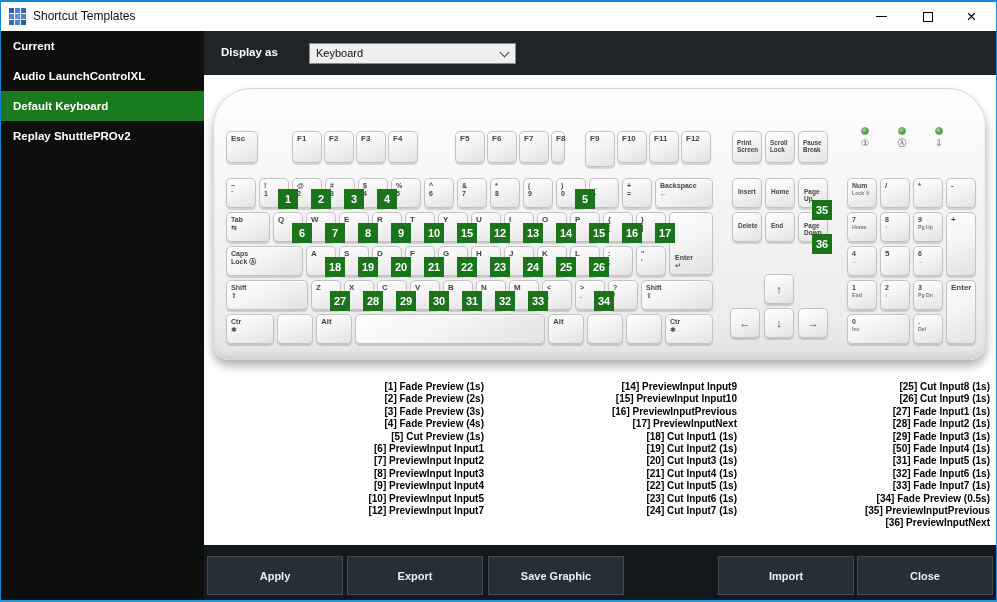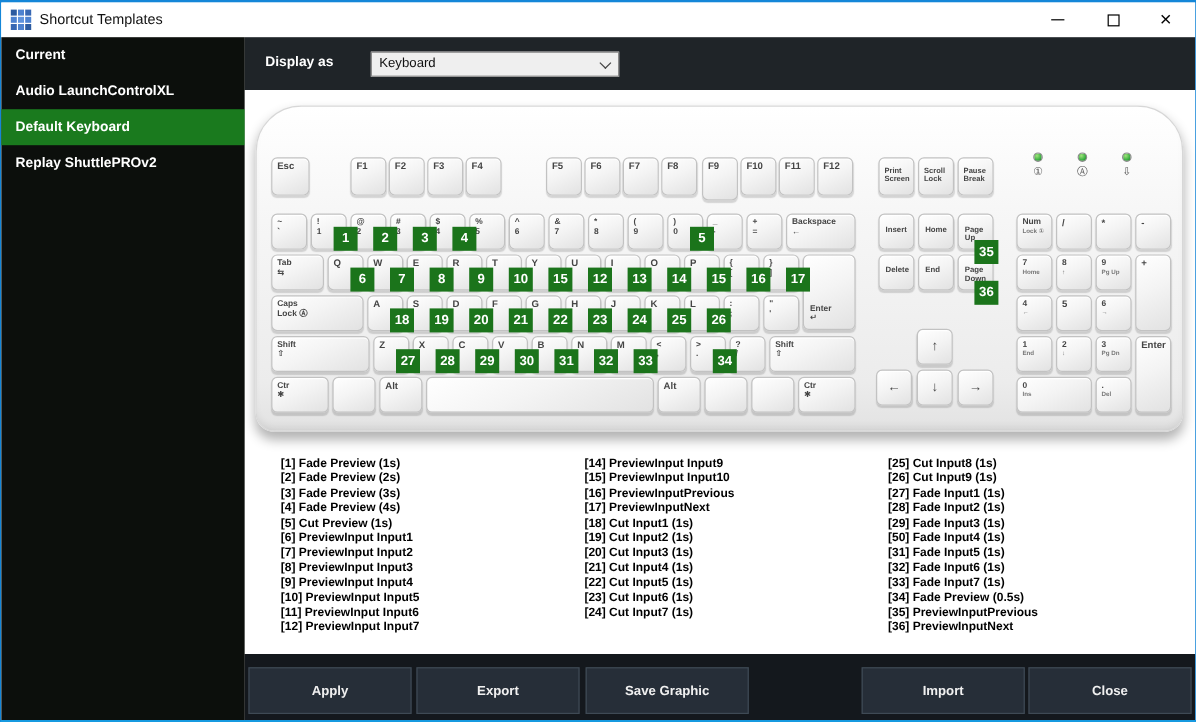--- a/index.html
+++ b/index.html
@@ -55,21 +55,21 @@
   .krow{position:absolute;display:flex;gap:3px;}
   .badge{position:absolute;right:-10px;bottom:-2px;width:20px;height:20px;background:#1b741b;
          color:#fff;font-size:11px;font-weight:bold;display:flex;align-items:center;justify-content:center;z-index:3;}
   .badge.b-low{right:-5px;bottom:-13px;}
   .led-wrap{position:absolute;width:26px;text-align:center;}
   .led-dot{width:8px;height:8px;border-radius:50%;margin:0 auto;
            background:radial-gradient(circle at 35% 30%,#9fe37a,#3cb043 60%,#1d7a1d);border:1px solid #8a8a8a;}
   .led-icon{margin-top:3px;font-size:9px;color:#555;line-height:10px;}
 
   
-  .legend-col{position:absolute;top:306px;width:250px;}
+  .legend-col{position:absolute;top:306px;width:250px;text-align:right;}
   .legend-col div{font-size:10px;font-weight:bold;color:#000;line-height:12.4px;white-space:nowrap;}
 
   
   #footer{position:absolute;left:203px;top:543px;right:0;bottom:0;background:#14181d;}
   .fbtn{position:absolute;top:11px;width:136px;height:39px;background:#262e38;border:1px solid #3f4a55;
         color:#f0f0f0;font-size:11px;font-weight:bold;display:flex;align-items:center;justify-content:center;cursor:default;}
 </style>
 </head>
 <body>
 
@@ -151,21 +151,21 @@
           <div class="key single" style="width: 30px; height: 32px;">
             <div class="klabel">
               <span>F6</span>
             </div>
           </div>
           <div class="key single" style="width: 30px; height: 32px;">
             <div class="klabel">
               <span>F7</span>
             </div>
           </div>
-          <div class="key single" style="width: 30px; height: 32px;">
+          <div class="key single" style="width: 14px; height: 32px;">
             <div class="klabel">
               <span>F8</span>
             </div>
           </div>
         </div>
         <div class="krow" style="left: 371px; top: 42px; gap: 2px;">
           <div class="key single" style="width: 30px; height: 36px;">
             <div class="klabel">
               <span>F9</span>
             </div>
@@ -744,21 +744,20 @@
         <div>[1] Fade Preview (1s)</div>
         <div>[2] Fade Preview (2s)</div>
         <div>[3] Fade Preview (3s)</div>
         <div>[4] Fade Preview (4s)</div>
         <div>[5] Cut Preview (1s)</div>
         <div>[6] PreviewInput Input1</div>
         <div>[7] PreviewInput Input2</div>
         <div>[8] PreviewInput Input3</div>
         <div>[9] PreviewInput Input4</div>
         <div>[10] PreviewInput Input5</div>
-        <div>[11] PreviewInput Input6</div>
         <div>[12] PreviewInput Input7</div>
       </div>
       <div class="legend-col" style="left: 283px;">
         <div>[14] PreviewInput Input9</div>
         <div>[15] PreviewInput Input10</div>
         <div>[16] PreviewInputPrevious</div>
         <div>[17] PreviewInputNext</div>
         <div>[18] Cut Input1 (1s)</div>
         <div>[19] Cut Input2 (1s)</div>
         <div>[20] Cut Input3 (1s)</div>

